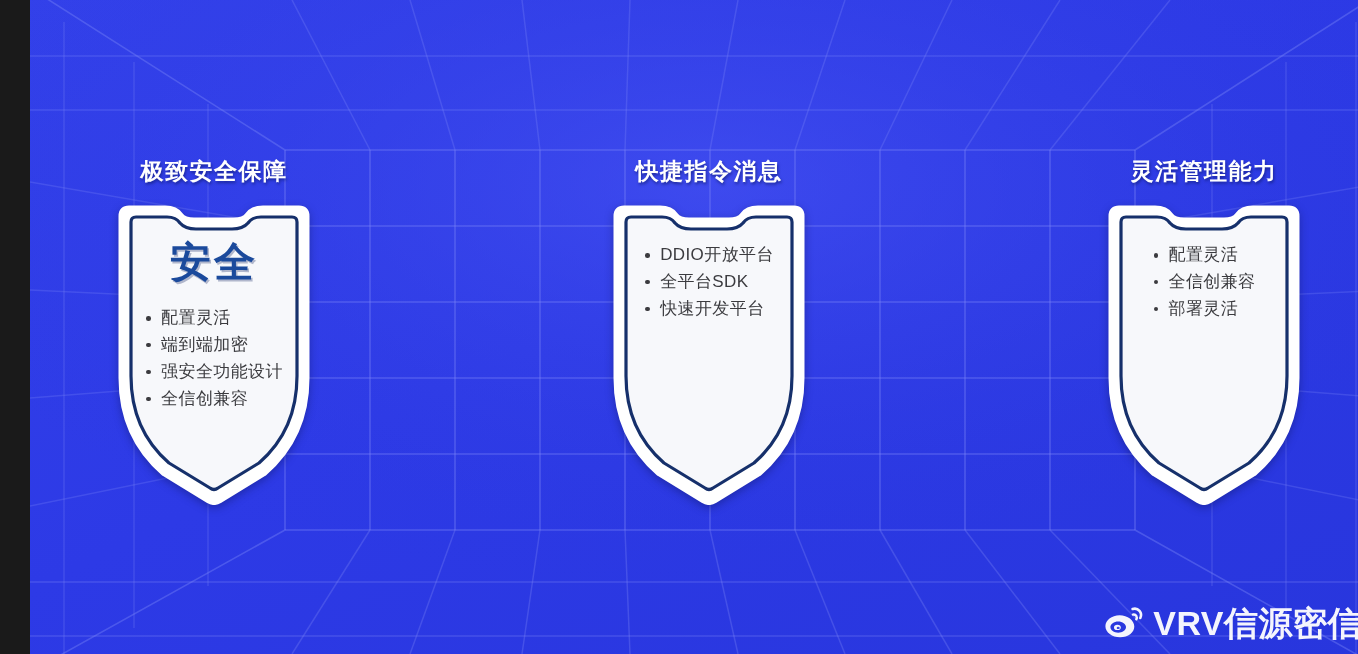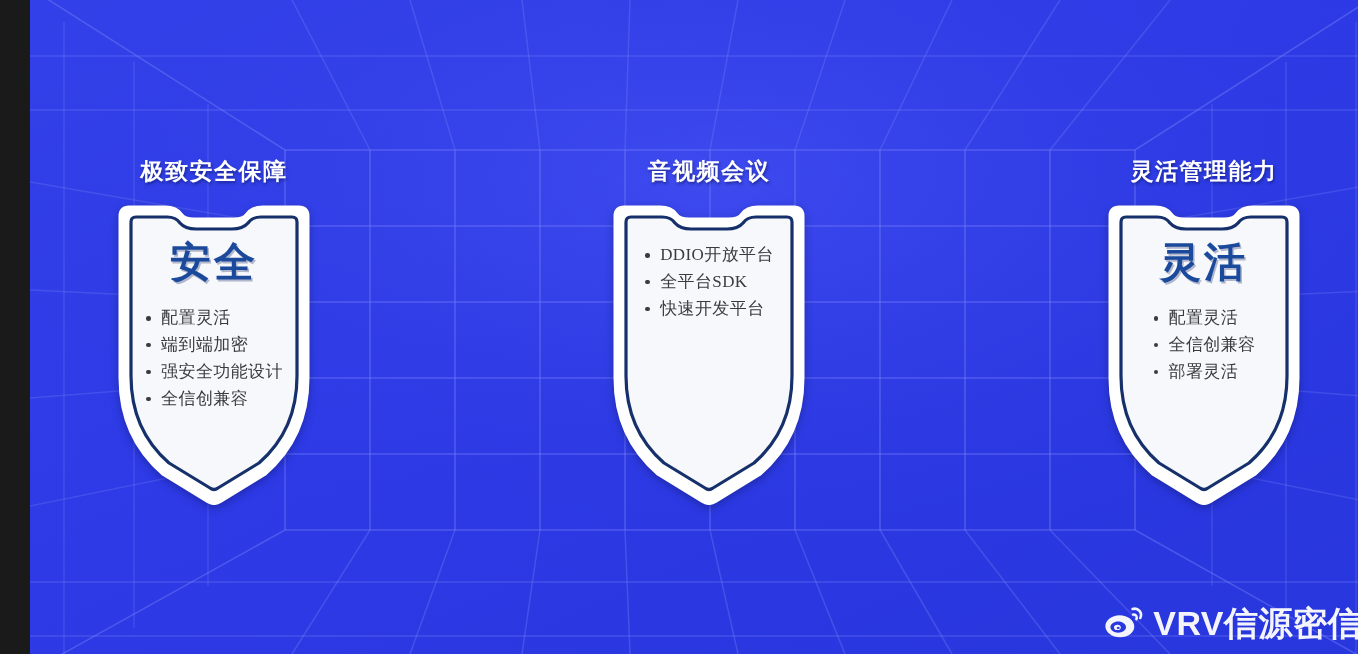--- a/index.html
+++ b/index.html
@@ -56,21 +56,20 @@
     line-height: 1;
     margin-bottom: 17px;
     text-shadow: 1px 2px 3px rgba(10, 20, 90, 0.55);
     white-space: nowrap;
   }
 
   .shield-wrap {
     position: relative;
     width: 238px;
     height: 310px;
-    font-family: Liberation Serif, serif;
   }
   .shield-wrap svg.shield-svg {
     position: absolute;
     left: 0;
     top: 0;
     width: 238px;
     height: 310px;
     display: block;
     filter: drop-shadow(0px 3px 4px rgba(8, 16, 80, 0.38));
   }
@@ -266,21 +265,21 @@
             <li>端到端加密</li>
             <li>强安全功能设计</li>
             <li>全信创兼容</li>
           </ul>
         </div>
       </div>
     </div>
 
 
     <div class="card">
-      <div class="card-title">音视频会议</div>
+      <div class="card-title">快捷指令消息</div>
       <div class="shield-wrap">
         <svg class="shield-svg" viewBox="0 0 238 310" xmlns="http://www.w3.org/2000/svg">
           <path d="M 28 16 Q 28 10 34 10 L 70 10 Q 80 10 84 16 Q 88 22 99 22 L 139 22 Q 150 22 154 16 Q 158 10 168 10 L 204 10 Q 210 10 210 16 L 210 178 Q 210 236 168 272 L 124 299 Q 119 302 114 299 L 70 272 Q 28 236 28 178 Z" fill="#ffffff" stroke="#ffffff" stroke-width="9" stroke-linejoin="round"></path>
           <path d="M 36 22 Q 36 17 41 17 L 72 17 Q 81 17 85 23 Q 90 29 101 29 L 137 29 Q 148 29 153 23 Q 157 17 166 17 L 197 17 Q 202 17 202 22 L 202 176 Q 202 230 164 263 L 123 288 Q 119 291 115 288 L 74 263 Q 36 230 36 176 Z" fill="#f7f8fb" stroke="#16306b" stroke-width="3.2" stroke-linejoin="round"></path>
         </svg>
         <div class="shield-content">
           <ul class="bullets">
             <li>DDIO开放平台</li>
             <li>全平台SDK</li>
             <li>快速开发平台</li>
@@ -290,21 +289,20 @@
     </div>
 
     <div class="card">
       <div class="card-title">灵活管理能力</div>
       <div class="shield-wrap">
         <svg class="shield-svg" viewBox="0 0 238 310" xmlns="http://www.w3.org/2000/svg">
           <path d="M 28 16 Q 28 10 34 10 L 70 10 Q 80 10 84 16 Q 88 22 99 22 L 139 22 Q 150 22 154 16 Q 158 10 168 10 L 204 10 Q 210 10 210 16 L 210 178 Q 210 236 168 272 L 124 299 Q 119 302 114 299 L 70 272 Q 28 236 28 178 Z" fill="#ffffff" stroke="#ffffff" stroke-width="9" stroke-linejoin="round"></path>
           <path d="M 36 22 Q 36 17 41 17 L 72 17 Q 81 17 85 23 Q 90 29 101 29 L 137 29 Q 148 29 153 23 Q 157 17 166 17 L 197 17 Q 202 17 202 22 L 202 176 Q 202 230 164 263 L 123 288 Q 119 291 115 288 L 74 263 Q 36 230 36 176 Z" fill="#f7f8fb" stroke="#16306b" stroke-width="3.2" stroke-linejoin="round"></path>
         </svg>
         <div class="shield-content">
-          <div class="shield-heading">灵活</div>
           <ul class="bullets">
             <li>配置灵活</li>
             <li>全信创兼容</li>
             <li>部署灵活</li>
           </ul>
         </div>
       </div>
     </div>
 
   </div>

